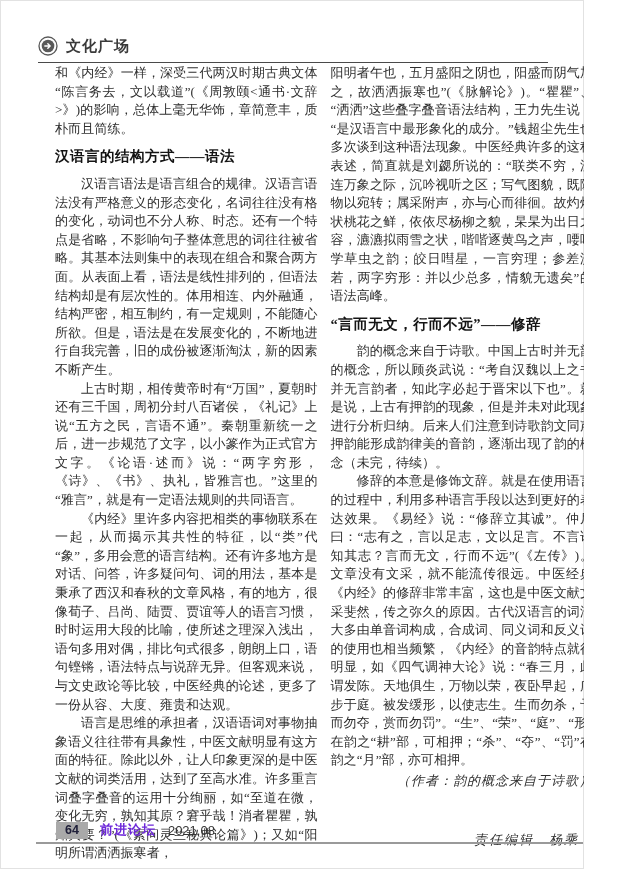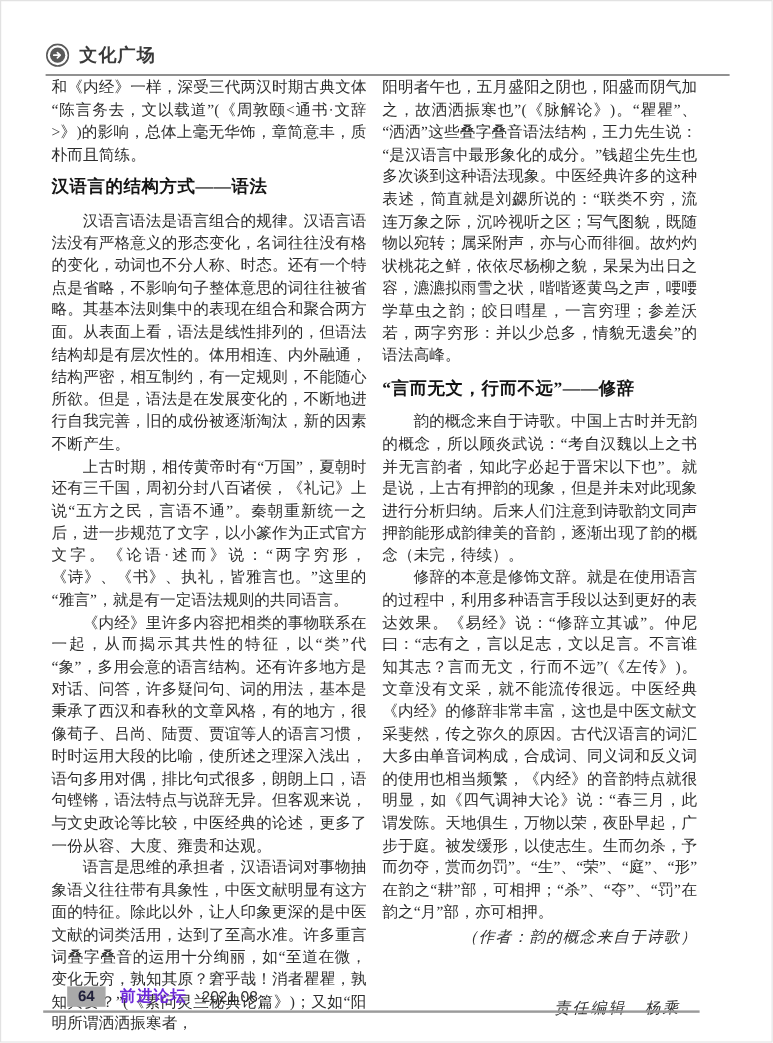--- a/index.html
+++ b/index.html
@@ -1,18 +1,18 @@
 <!DOCTYPE html>
 <html lang="zh"><head>
 <meta charset="utf-8">
 <style>
   html,body { margin:0; padding:0; background:#ffffff; }
   .page {
     position:relative;
-    width:644px; height:869px;
+    width:584px; height:869px;
     background:#ffffff;
     box-shadow: inset 0 0 0 1px #e2e2e2;
     font-family:"Liberation Serif","DejaVu Serif",serif;
     color:#2e2e2e;
     overflow:hidden;
     text-decoration:underline;
   }
   
   .header {
     position:absolute; top:34px; left:38px; right:36px;
@@ -22,21 +22,21 @@
     padding-bottom:4px;
   }
   .header-label {
     font-family:"Liberation Sans","DejaVu Sans",sans-serif;
     font-weight:bold; font-size:15px; color:#3a3a3a;
     letter-spacing:1px;
   }
   .header-icon { width:20px; height:20px; flex:0 0 auto; }
   
   .columns {
-    position:absolute; top:64px; left:43px; width:538px;
+    position:absolute; top:64px; left:55px; width:538px;
     display:flex; gap:13px;
   }
   .col {
     width:263px;
     font-size:13px; line-height:18.6px;
     text-align:justify;
     letter-spacing:0.1px;
   }
   .col p { margin:0; text-indent:2em; }
   .col p.no-indent { text-indent:0; }

